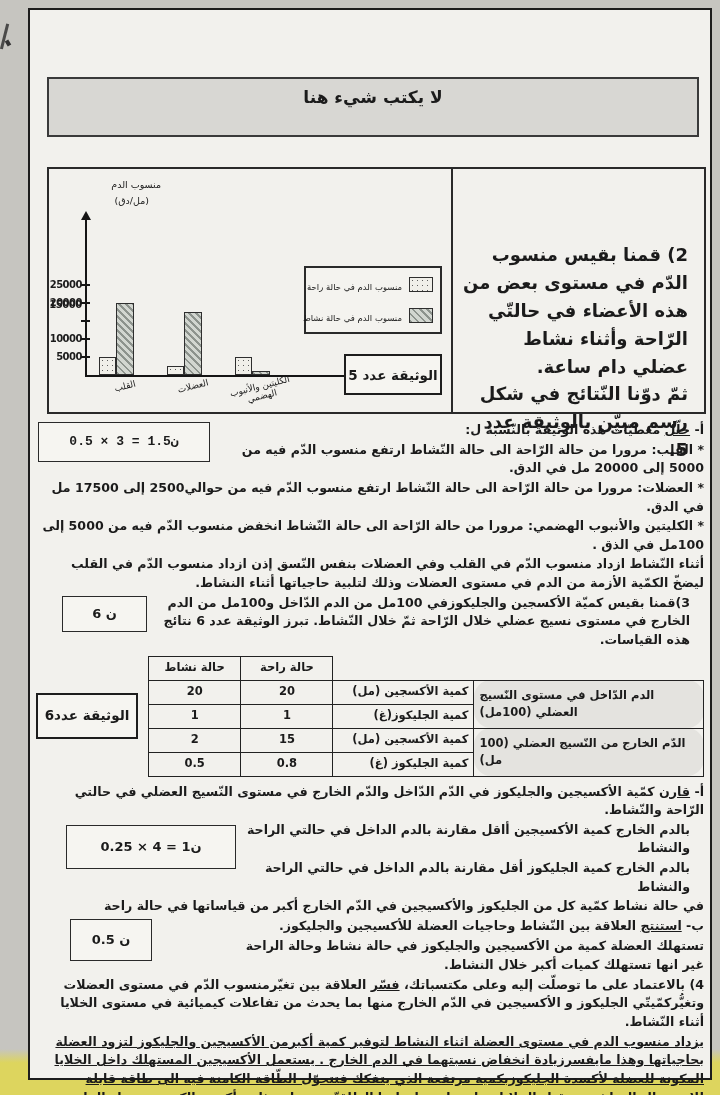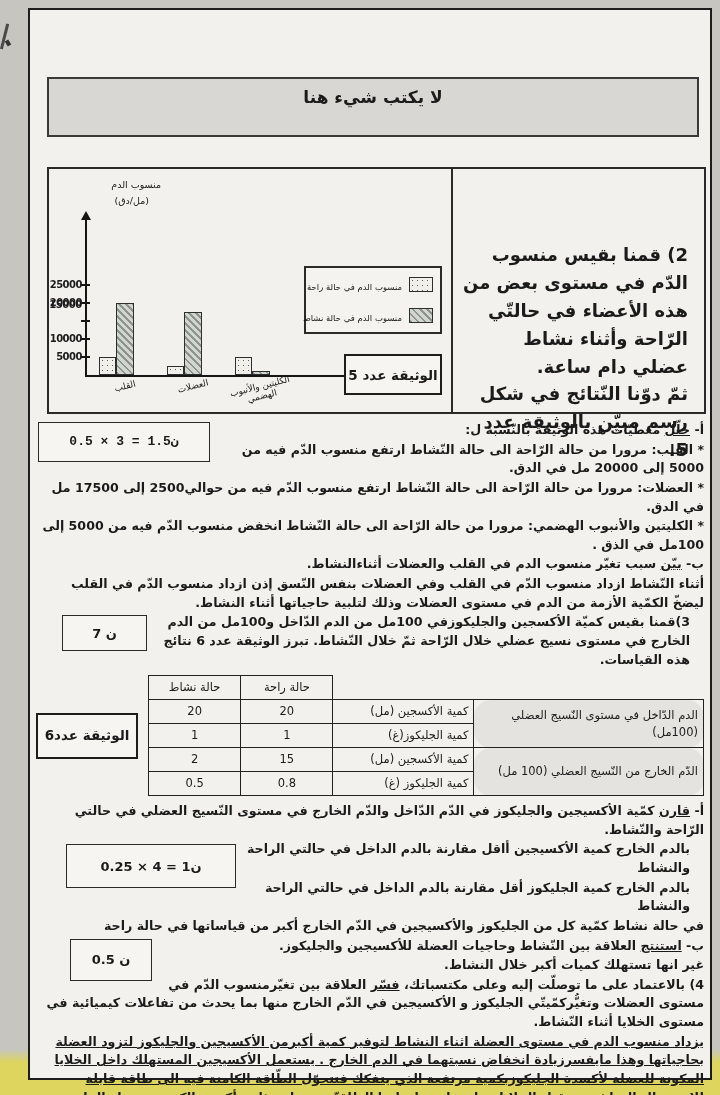--- a/index.html
+++ b/index.html
@@ -67,24 +67,24 @@
   .marks-box { direction:ltr; border:1.5px solid #2a2a2a; background:#f6f5f1;
     font-size:13px; font-weight:bold; display:flex; align-items:center; justify-content:center; }
   .mb-a { float:left; width:172px; height:40px; margin:2px 6px 4px 2px;font-family:Liberation Mono, monospace; }
   .mb-b { float:left; width:85px; height:36px; margin:2px 6px 2px 26px; }
   .mb-c { float:left; width:170px; height:44px; margin:4px 6px 4px 30px; }
   .mb-d { float:left; width:82px; height:42px; margin:2px 6px 2px 34px; }
   .indent1 { padding-right:14px; }
 
   .table-wrap { display:flex; direction:rtl; align-items:center; gap:10px; margin:6px 0 6px 0; clear:left; }
   table.doc6 { border-collapse:collapse; direction:rtl; }
-  table.doc6 td, table.doc6 th { border:1.6px solid #222; font-size:11.5px; font-weight:normal; padding:1px 5px; height:24px; }
+  table.doc6 td, table.doc6 th { border:1.6px solid #222; font-size:11.5px; font-weight:bold; padding:1px 5px; height:24px; }
   td.nb { border:none !important; background:transparent; }
   th.state { width:93px; text-align:center; }
-  td.grp { width:232px; background:#e4e3df; text-align:right; font-size:11px;border-radius:17px; }
+  td.grp { width:232px; background:#e4e3df; text-align:left; font-size:11px;border-radius:17px; }
   td.sub { width:142px; text-align:right; }
   td.val { text-align:center; font-size:12.5px; }
   .doc6-label-box { width:102px; height:46px; border:2px solid #1d1d1d; background:#f6f5f1;
     display:flex; align-items:center; justify-content:center; font-size:13.5px; font-weight:bold; flex:none; }
 
   .answer-u { text-decoration:underline; }
 </style>
 </head>
 <body>
 
@@ -147,24 +147,23 @@
   </div>
 
   <div class="lower">
 
     <div class="marks-box mb-a">ن1.5 = 3 × 0.5</div>
     <p><span>أ- </span><span class="uline">حلّل</span><span> معطيّات هذه الوثيقة بالنّسبة ل:</span></p>
     <p>* القلب: مرورا من حالة الرّاحة الى حالة النّشاط ارتفع منسوب الدّم فيه  من 5000 إلى 20000 مل في الدق.</p>
     <p>* العضلات: مرورا من حالة الرّاحة الى حالة النّشاط ارتفع منسوب الدّم فيه من حوالي2500 إلى 17500 مل في الدق.</p>
     <p>* الكليتين والأنبوب الهضمي: مرورا من حالة الرّاحة الى حالة النّشاط انخفض منسوب الدّم فيه من 5000 إلى 100مل في الذق .</p>
 
-    <p><span>ب-  </span><span class="uline">بيّن</span><span> سبب تغيّر منسوب الدم في القلب والعضلات أثناءالنشاط.</span></p>
     <p>أثناء النّشاط ازداد منسوب الدّم في القلب وفي العضلات بنفس النّسق إذن ازداد منسوب الدّم في القلب ليضخّ الكمّية الأزمة من الدم في مستوى العضلات وذلك لتلبية حاجياتها أثناء النشاط.</p>
 
-    <div class="marks-box mb-b">7 ن</div>
+    <div class="marks-box mb-b">6 ن</div>
     <p class="indent1">3)قمنا بقيس كميّة الأكسجين والجليكوزفي 100مل من الدم الدّاخل و100مل من الدم الخارج في مستوى نسيج عضلي خلال الرّاحة ثمّ خلال النّشاط. تبرز الوثيقة عدد 6 نتائج هذه القياسات.</p>
 
     <div class="table-wrap">
       <table class="doc6">
         <tbody>
             <tr>
           <td class="nb"></td>
           <td class="nb"></td>
           <th class="state">حالة راحة</th>
           <th class="state">حالة نشاط</th>
@@ -197,20 +196,21 @@
     </div>
 
     <p><span>أ- </span><span class="uline">قارن</span><span> كمّية الأكسيجين والجليكوز في الدّم الدّاخل والدّم الخارج في مستوى النّسيج العضلي في حالتي الرّاحة والنّشاط.</span></p>
     <div class="marks-box mb-c">ن1 = 4 × 0.25</div>
     <p class="indent1">بالدم الخارج كمية الأكسيجين أاقل مقارنة بالدم الداخل في حالتي الراحة والنشاط</p>
     <p class="indent1">بالدم الخارج كمية الجليكوز أقل مقارنة بالدم الداخل في حالتي الراحة والنشاط</p>
     <p>في حالة نشاط كمّية كل من الجليكوز والأكسيجين في الدّم الخارج أكبر من قياساتها في حالة راحة</p>
 
     <div class="marks-box mb-d">0.5 ن</div>
     <p><span>ب- </span><span class="uline">استنتج</span><span> العلاقة بين النّشاط وحاجيات العضلة للأكسيجين والجليكوز.</span></p>
+    <p>تستهلك العضلة كمية من الأكسيجين والجليكوز في حالة نشاط وحالة الراحة</p>
     <p>غير انها تستهلك كميات أكبر خلال النشاط.</p>
 
     <p><span>4)  بالاعتماد على ما توصلّت إليه وعلى مكتسباتك، </span><span class="uline">فسّر</span><span> العلاقة بين تغيّرمنسوب الدّم في مستوى العضلات وتغيُّركمّيتّي الجليكوز و الأكسيجين في الدّم الخارج منها بما يحدث من تفاعلات كيميائية في مستوى الخلايا أثناء النّشاط.</span></p>
     <p class="answer-u">يزداد منسوب الدم في مستوى العضلة اثناء النشاط لتوفير كمية أكبرمن الأكسيجين والجليكوز لتزود العضلة بحاجياتها وهذا مايفسرزيادة انخفاض نسبتهما في الدم الخارج . يستعمل الأكسيجين المستهلك  داخل الخلايا المكونة للعضلة لأكسدة الجليكوزبكمية مرتفعة الذي يتفكك فتتحوّل الطّاقة الكامنة فيه الى طاقة قابلة للاستعمال المباشرمن قبل الخلايا مما يغطي حاجياتها الطاقيّة مع طرح ثاني أكسيد الكربون وبخار الماء .</p>
 
   </div>
 
 </div>
 
 </body></html>

